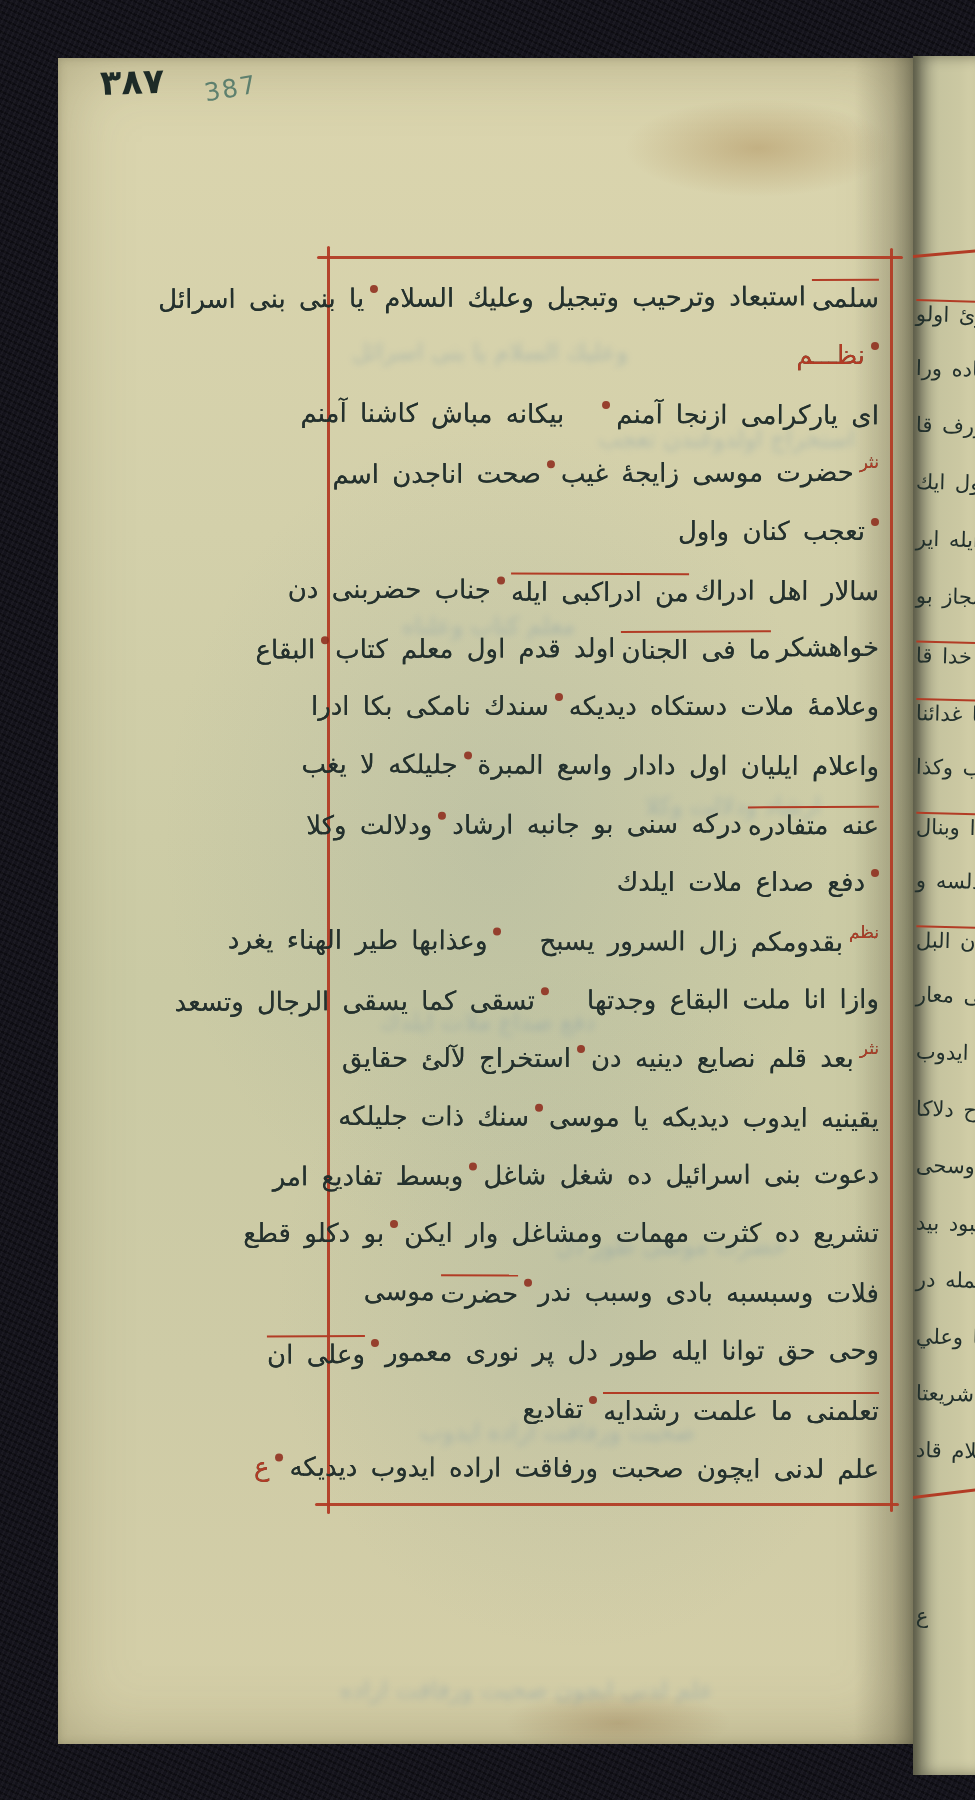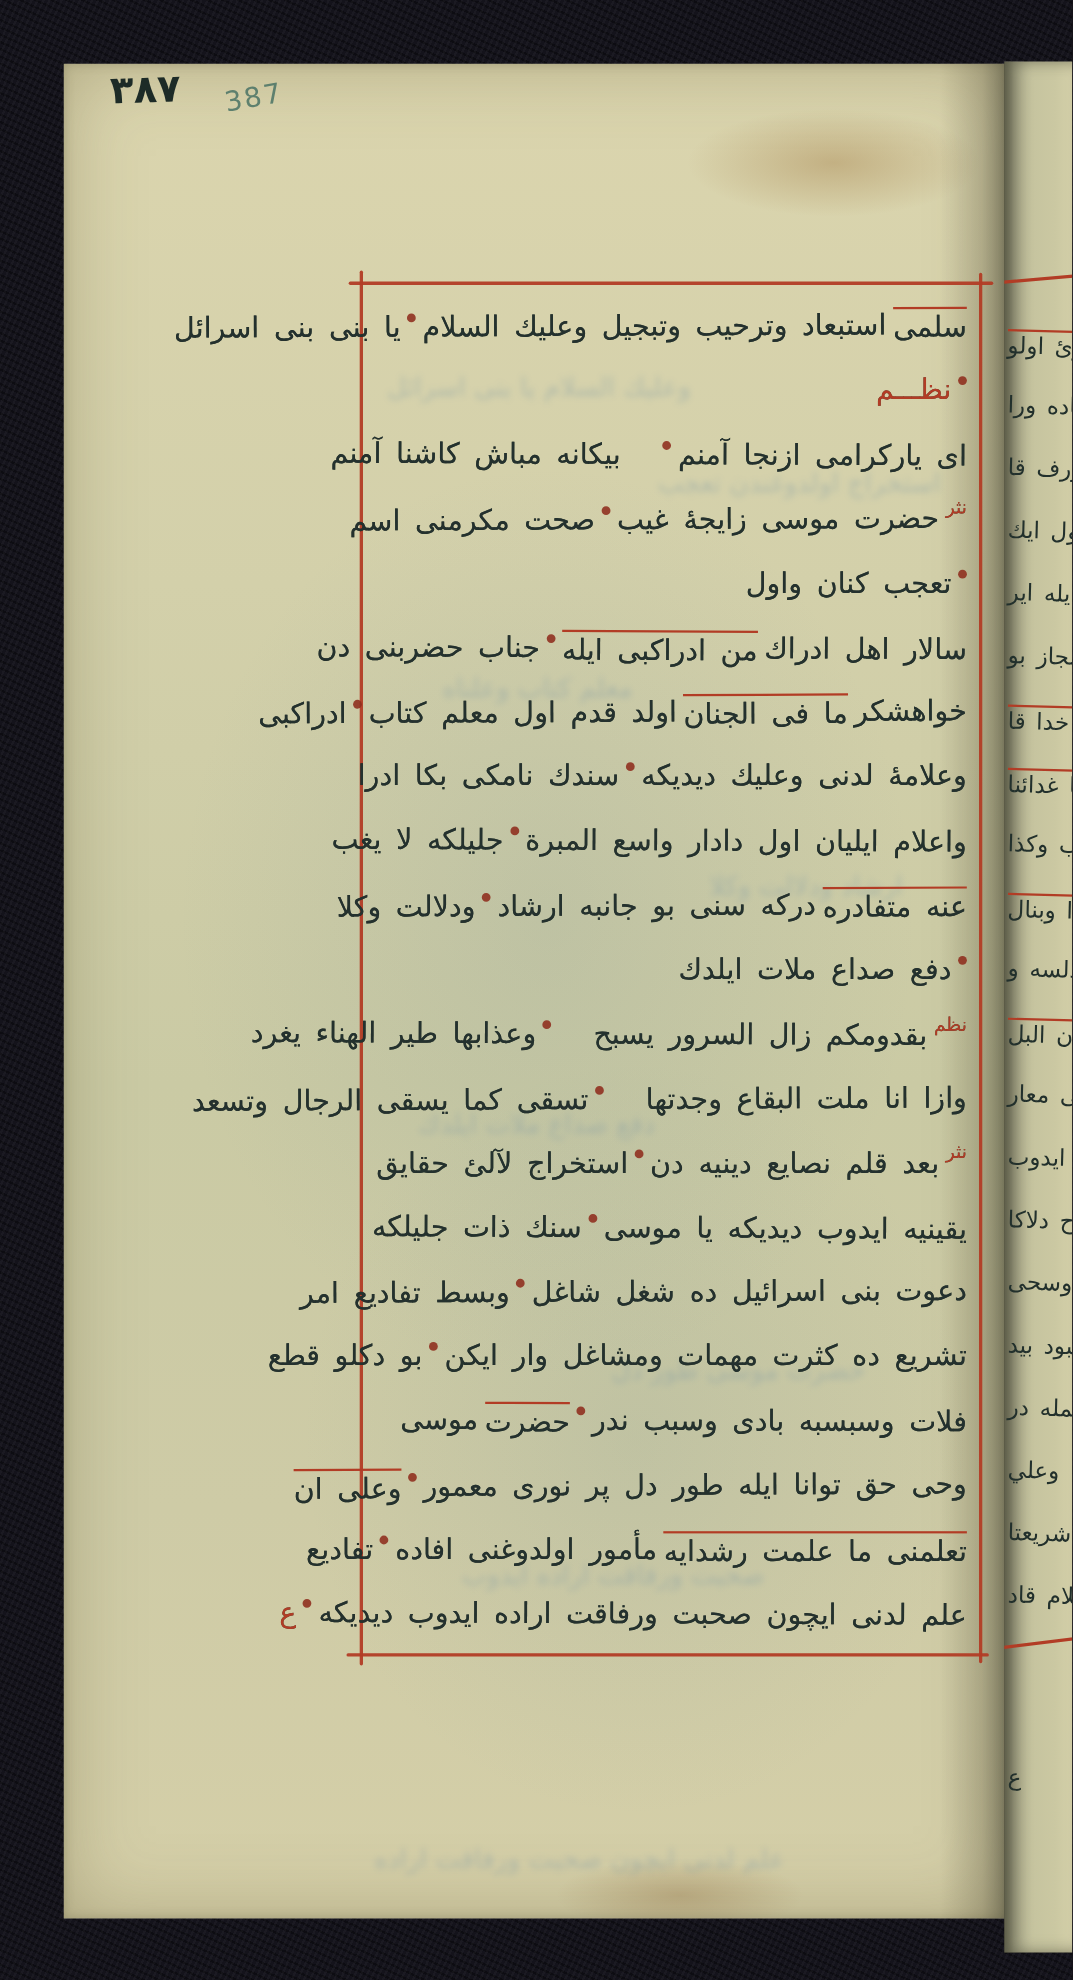--- a/index.html
+++ b/index.html
@@ -129,41 +129,41 @@
       <div class="mline" style="top: 126.1px; transform: rotate(0.25deg);">
         <span>اى ياركرامى ازنجا آمنم</span>
         <span class="rdot"></span>
         <span class="gap"></span>
         <span>بيكانه مباش كاشنا آمنم</span>
       </div>
       <div class="mline" style="top: 184.65px; transform: rotate(-0.25deg);">
         <span class="seg-marker">نثر</span>
         <span>حضرت موسى زايجهٔ غيب</span>
         <span class="rdot"></span>
-        <span>صحت مكرمنى اسم</span>
+        <span>صحت اناجدن اسم</span>
       </div>
       <div class="mline" style="top: 243.2px; transform: rotate(0deg);">
         <span class="rdot"></span>
         <span>تعجب كنان واول</span>
       </div>
       <div class="mline" style="top: 301.75px; transform: rotate(0.25deg);">
         <span>سالار اهل ادراك</span>
         <span class="seg-ol">من ادراكبى ايله</span>
         <span class="rdot"></span>
         <span>جناب حضربنى دن</span>
       </div>
       <div class="mline" style="top: 360.3px; transform: rotate(-0.25deg);">
         <span>خواهشكر</span>
         <span class="seg-ol">ما فى الجنان</span>
         <span>اولد قدم اول معلم كتاب</span>
         <span class="rdot"></span>
-        <span>ادراكبى</span>
+        <span>البقاع</span>
       </div>
       <div class="mline" style="top: 418.85px; transform: rotate(0deg);">
-        <span>وعلامهٔ لدنى وعليك ديديكه</span>
+        <span>وعلامهٔ ملات دستكاه ديديكه</span>
         <span class="rdot"></span>
         <span>سندك نامكى بكا ادرا</span>
       </div>
       <div class="mline" style="top: 477.4px; transform: rotate(0.25deg);">
         <span>واعلام ايليان اول دادار واسع المبرة</span>
         <span class="rdot"></span>
         <span>جليلكه لا يغب</span>
       </div>
       <div class="mline" style="top: 535.95px; transform: rotate(-0.25deg);">
         <span class="seg-ol">عنه متفادره</span>
@@ -215,21 +215,20 @@
         <span class="seg-ol">حضرت</span>
         <span>موسى</span>
       </div>
       <div class="mline" style="top: 1062.9px; transform: rotate(-0.25deg);">
         <span>وحى حق توانا ايله طور دل پر نورى معمور</span>
         <span class="rdot"></span>
         <span class="seg-ol">وعلى ان</span>
       </div>
       <div class="mline" style="top: 1121.45px; transform: rotate(0deg);">
         <span class="seg-ol">تعلمنى ما علمت رشدايه</span>
-        <span>مأمور اولدوغنى افاده</span>
         <span class="rdot"></span>
         <span>تفاديع</span>
       </div>
       <div class="mline" style="top: 1180px; transform: rotate(0.25deg);">
         <span>علم لدنى ايچون صحبت ورفاقت اراده ايدوب ديديكه</span>
         <span class="rdot"></span>
         <span class="seg-red">ع</span>
       </div>
     </div>
 

